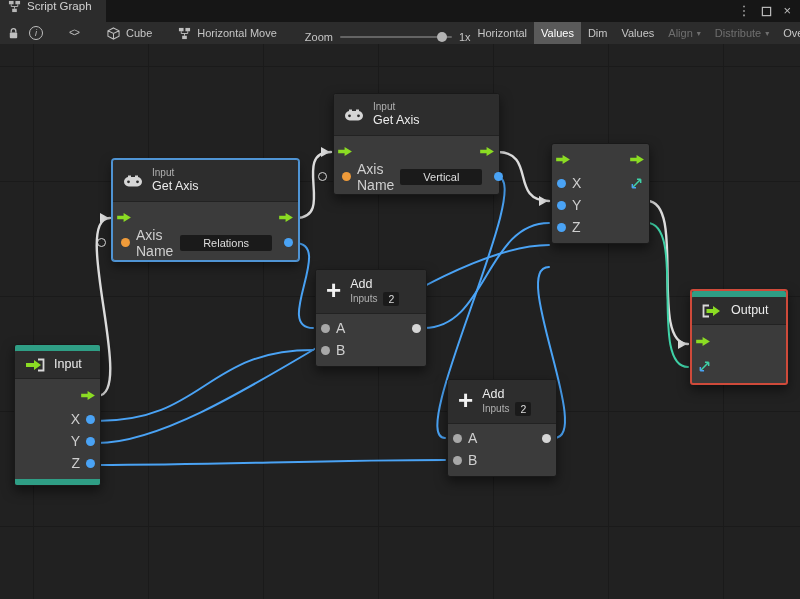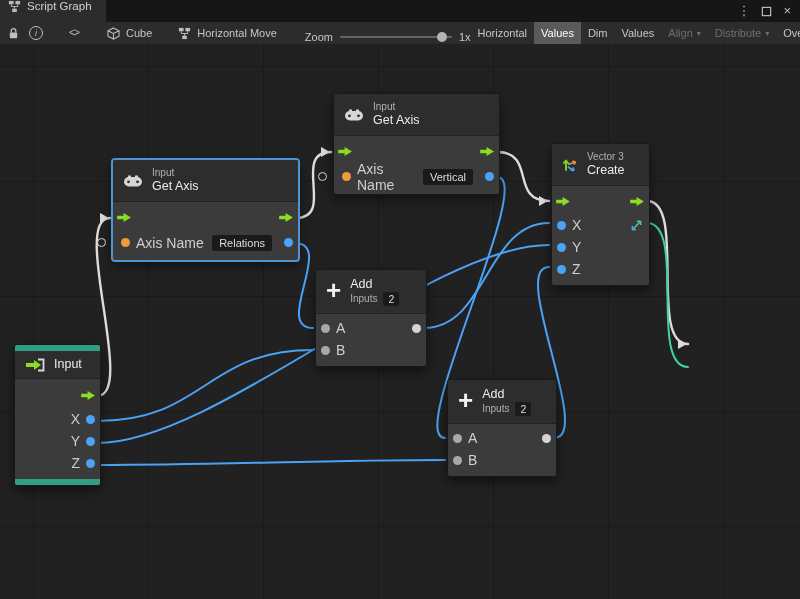--- a/index.html
+++ b/index.html
@@ -54,21 +54,21 @@
   .nbody{padding:3px 0 5px;}
   .row{display:flex;align-items:center;gap:6px;padding:0 8px;position:relative;}
   .flowrow{height:25px;justify-content:space-between;}
   .valrow{height:25px;}
   .flowport{width:15px;height:11px;color:#8bdc23;flex:none;}
   .flowrow .flowport:first-child{margin-left:-4px;}
   .flowrow .flowport:last-child{margin-right:-4px;}
   .dot{width:9px;height:9px;border-radius:50%;flex:none;}
   .blue{background:#4aa3f5;} .orange{background:#ef9b3a;} .gray{background:#a8a8a8;} .lgray{background:#d5d5d5;}
   .plabel{font-size:14px;color:#cfcfcf;}
-  .field{margin-left:auto;background:#1a1a1a;border-radius:2px;padding:2px 7px;font-size:11px;color:#dedede;}
+  .field{margin-left:auto;background:#1a1a1a;border-radius:2px;padding:2px 23px;font-size:11px;color:#dedede;}
   .valrow .blue{margin-left:6px;margin-right:-3px;}
   .hollowport{position:absolute;left:-16px;top:50%;margin-top:-5px;width:7px;height:7px;
               border:1.5px solid #d5d5d5;border-radius:50%;background:transparent;}
   .ic-gamepad{width:20px;height:14px;color:#d6d6d6;flex:none;}
   .ic-vec3{width:16px;height:16px;flex:none;}
   .ic-io{width:20px;height:14px;flex:none;}
   .plus{font-size:26px;color:#f2f2f2;line-height:20px;font-weight:bold;margin-top:-3px;}
   .inline{display:flex;align-items:center;}
   .chip{background:#1a1a1a;border-radius:2px;padding:0 5px;font-size:10.5px;color:#ddd;margin-left:6px;line-height:14px;}
   .addrow{height:22px;}
@@ -325,29 +325,20 @@
         <span class="dot lgray outdot"></span>
       </div>
       <div class="row addrow">
         <span class="dot gray"></span>
         <span class="plabel">B</span>
       </div>
     </div>
   </div>
 
   <div class="node" style="left:551px;top:99px;width:97px">
-    <div class="nhead">
-      <svg class="ic-vec3">
-          <use href="#sym-vec3"></use>
-        </svg>
-      <div class="htxt">
-        <div class="cat">Vector 3</div>
-        <div class="ttl">Create</div>
-      </div>
-    </div>
     <div class="nbody">
       <div class="row flowrow">
         <svg class="flowport">
             <use href="#sym-arrow"></use>
           </svg>
         <svg class="flowport">
             <use href="#sym-arrow"></use>
           </svg>
       </div>
       <div class="row vecrow">
@@ -391,13 +382,34 @@
         <span class="dot blue"></span>
       </div>
       <div class="row iorow">
         <span class="plabel">Z</span>
         <span class="dot blue"></span>
       </div>
     </div>
     <div class="strip bottom"></div>
   </div>
 
+  <div class="node error" style="left:690px;top:245px;width:94px">
+    <div class="strip top"></div>
+    <div class="nhead iohead">
+      <svg class="ic-io">
+          <use href="#sym-bracket-out"></use>
+        </svg>
+      <div class="ttl">Output</div>
+    </div>
+    <div class="nbody">
+      <div class="row ioflow left">
+        <svg class="flowport">
+            <use href="#sym-arrow"></use>
+          </svg>
+      </div>
+      <div class="row outvecrow">
+        <svg class="vecport">
+            <use href="#sym-vecport"></use>
+          </svg>
+      </div>
+    </div>
+  </div>
 </div>
 
 </body></html>

